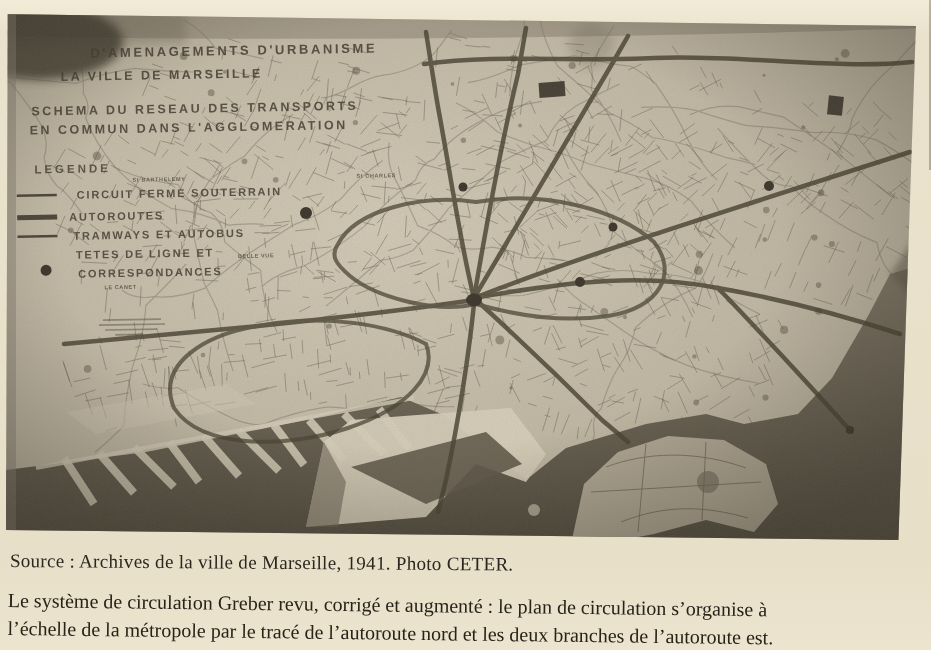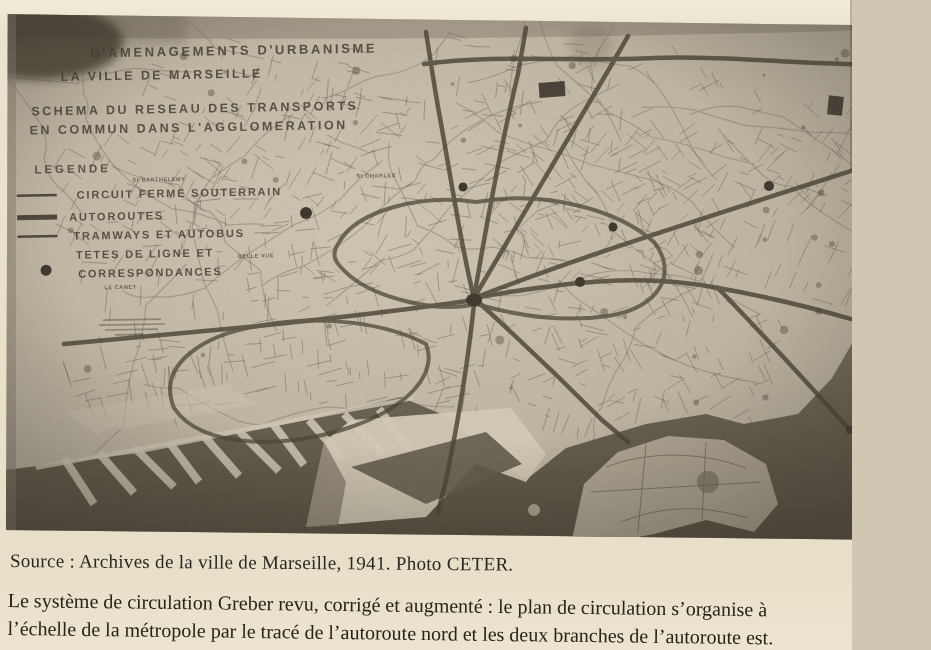--- a/index.html
+++ b/index.html
@@ -1,16 +1,16 @@
 <!DOCTYPE html>
 <html><head>
 <meta charset="utf-8">
 <style>
   html,body{margin:0;padding:0;background:#cfc7b2;}
-  .page{position:relative;width:852px;height:650px;overflow:hidden;
+  .page{position:relative;width:931px;height:650px;overflow:hidden;
         background:linear-gradient(180deg,#f2ecd8 0%,#eae2cc 5%,#e7dfc8 86%,#ece4ce 100%);
         font-family:"Liberation Serif",serif;color:#2b2720;}
   .photo{position:absolute;left:6px;top:12px;width:920px;height:535px;
          clip-path:polygon(0.2% 0.4%,98.9% 2.6%,97.0% 98.7%,0% 96.8%);}
   .photo svg{display:block;width:100%;height:100%;}
   .scan-edge{position:absolute;right:0;top:0;width:2px;height:170px;background:rgba(60,50,40,.3);}
   
   .map-title,.leg,.leg-h,.place{font-family:"Liberation Sans",sans-serif;font-weight:700;}
   .t1{font-size:13px;letter-spacing:2.6px;fill:#433c31;opacity:.88;}
   .t2{font-size:12.5px;letter-spacing:2.4px;fill:#433c31;opacity:.88;}

